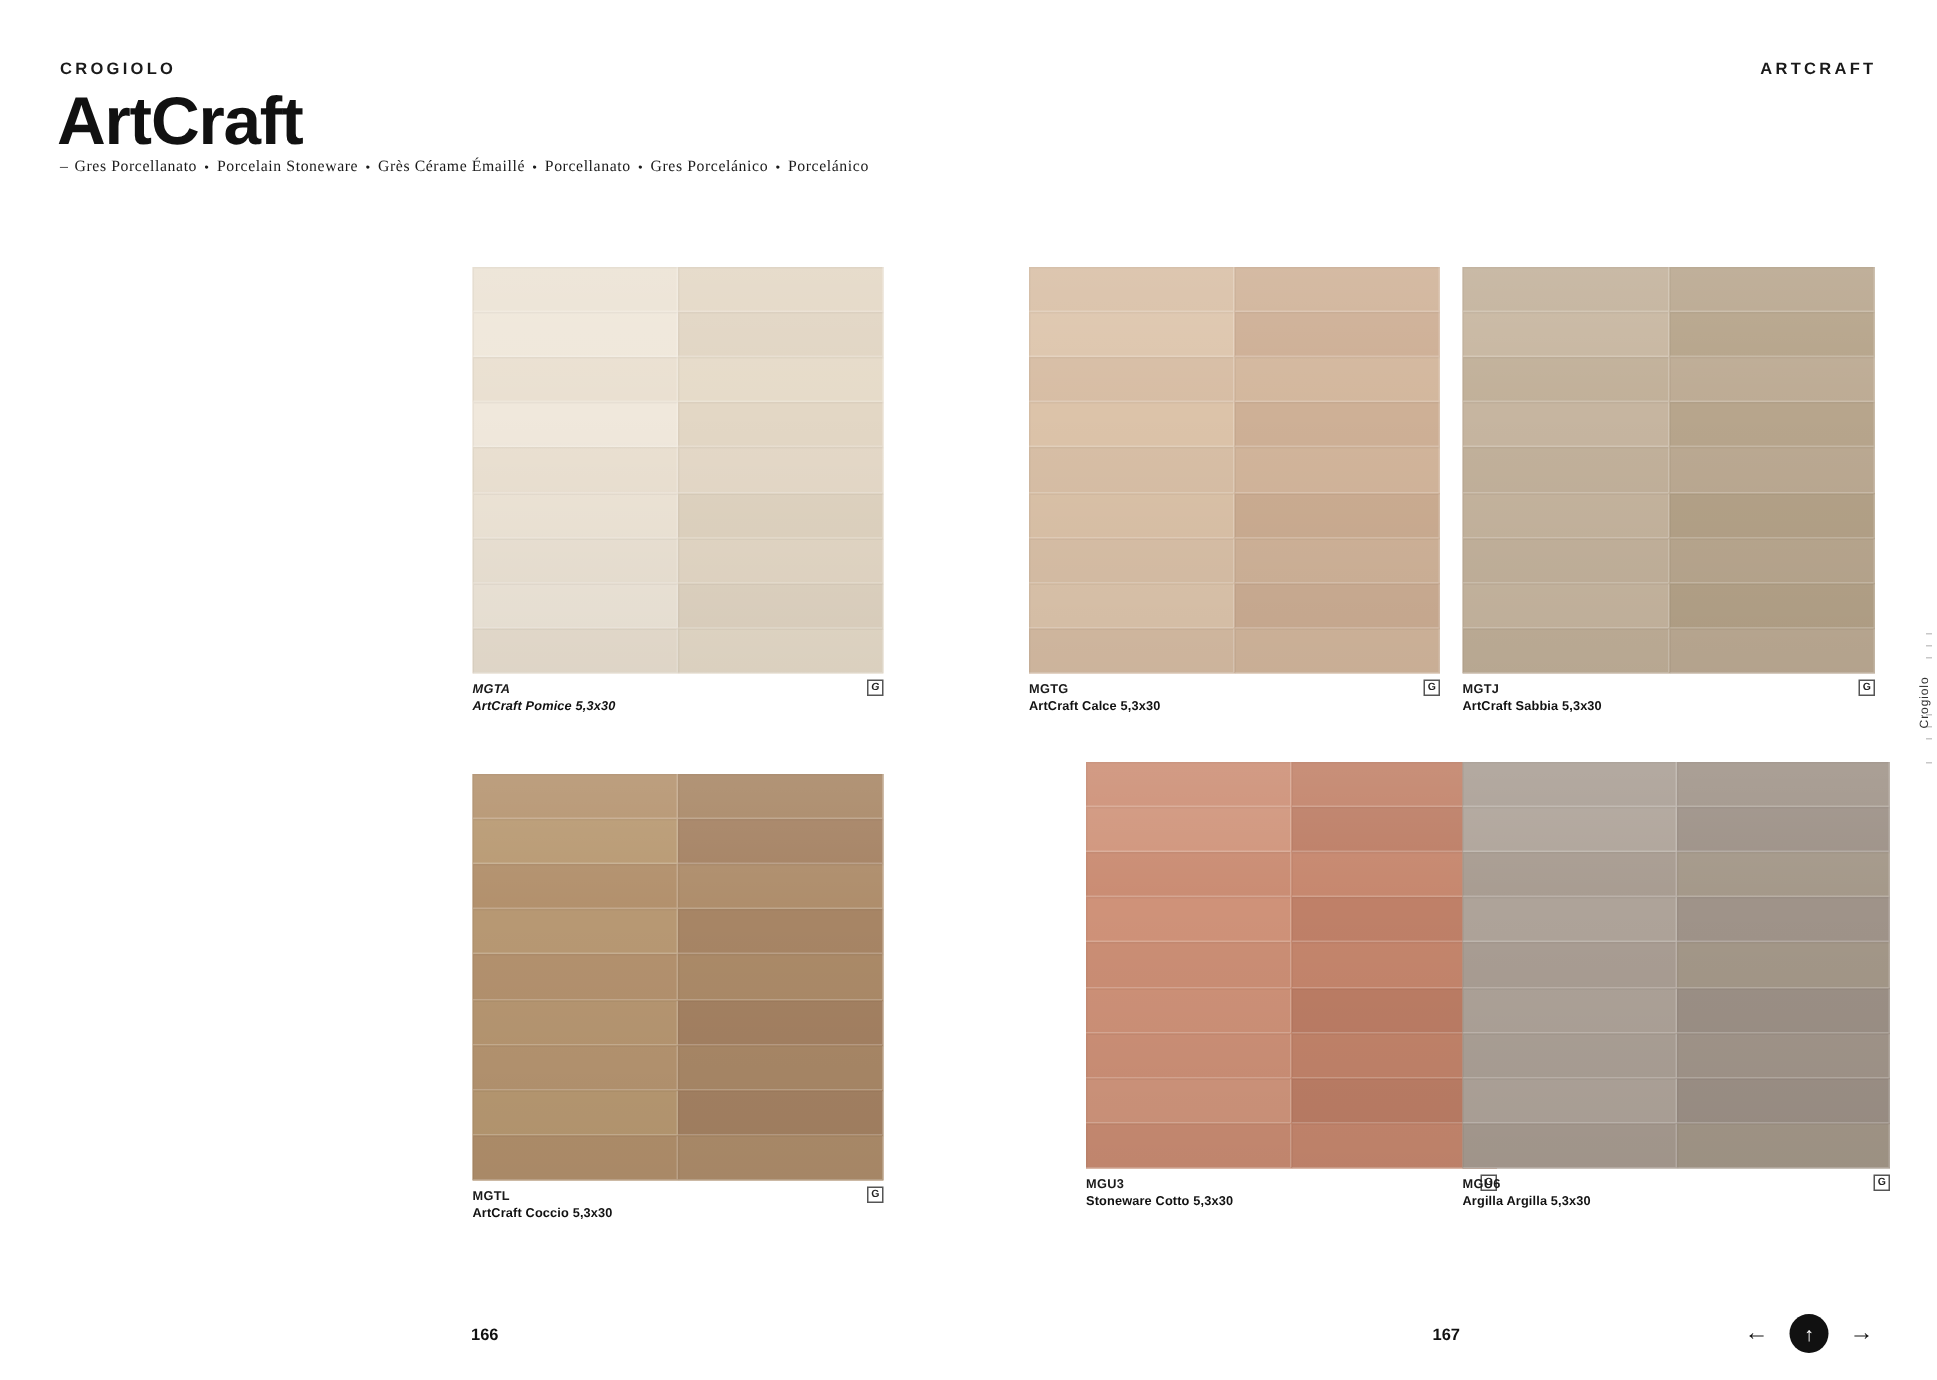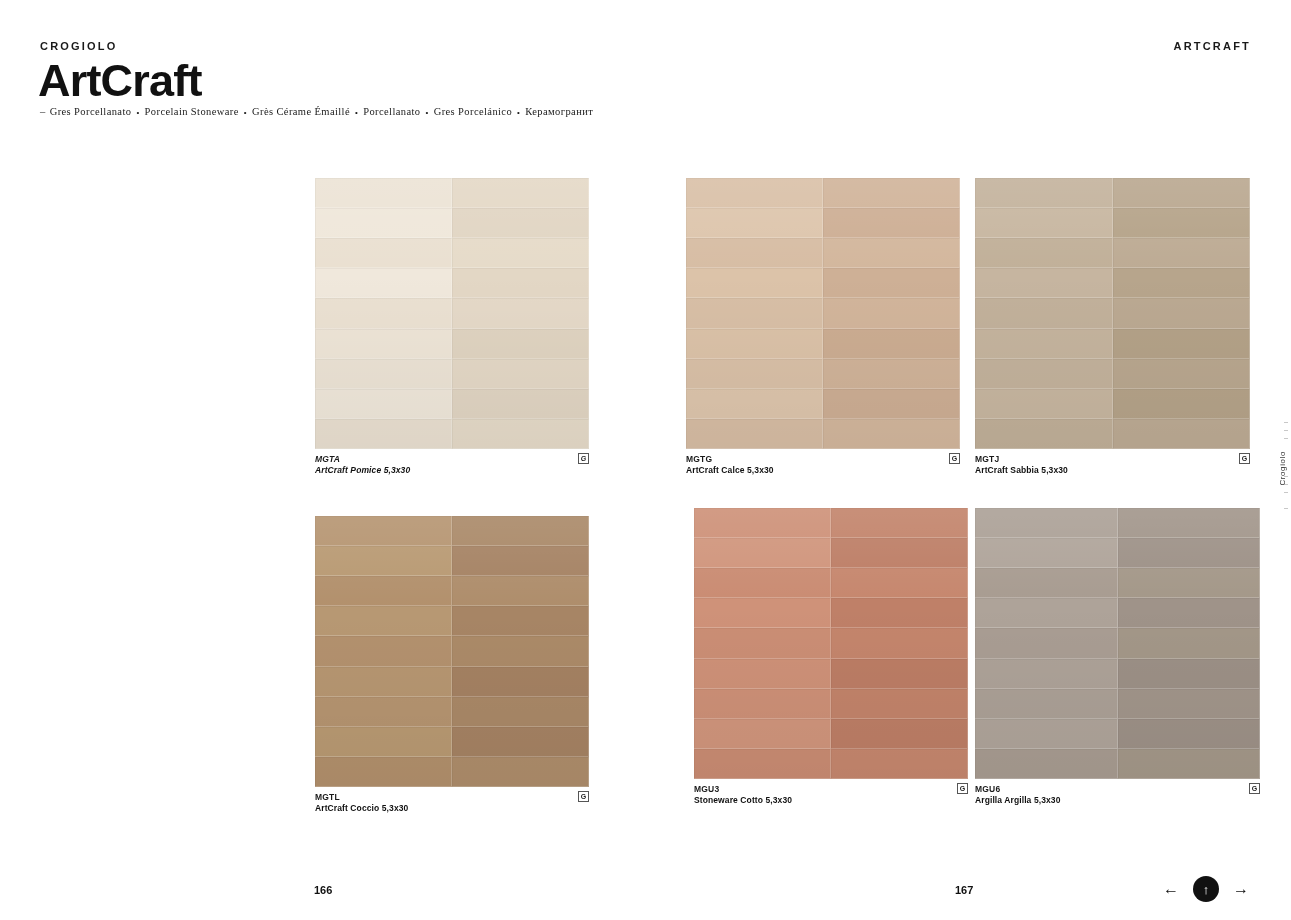--- a/index.html
+++ b/index.html
@@ -205,21 +205,21 @@
     cursor: pointer;
   }
 </style>
 </head>
 <body>
 
 <div class="collection-label">CROGIOLO</div>
 <div class="brand-label">ARTCRAFT</div>
 <div class="series-title">ArtCraft</div>
 <div class="subtitle">
-  <span class="dash">–</span><span id="subtitle-parts"><span>Gres Porcellanato</span><span class="sep">•</span><span>Porcelain Stoneware</span><span class="sep">•</span><span>Grès Cérame Émaillé</span><span class="sep">•</span><span>Porcellanato</span><span class="sep">•</span><span>Gres Porcelánico</span><span class="sep">•</span><span>Керамогранит</span></span>
+  <span class="dash">–</span><span id="subtitle-parts"><span>Gres Porcellanato</span><span class="sep">•</span><span>Porcelain Stoneware</span><span class="sep">•</span><span>Grès Cérame Émaillé</span><span class="sep">•</span><span>Porcellanato</span><span class="sep">•</span><span>Gres Porcelánico</span><span class="sep">•</span><span>Porcelánico</span></span>
 </div>
 
 <div class="grid">
     <div class="product" style="left: 315px; top: 8px; width: 274px; height: 309px; font-style: italic;">
       <div class="swatch" style="height: 271px; background: rgb(232, 221, 205);">
         <div class="tile-grid" style="grid-template-columns: repeat(2, 1fr); grid-template-rows: repeat(9, 1fr);">
           <div class="tile" style="background: rgb(236, 227, 213);"></div>
           <div class="tile" style="background: rgb(228, 216, 198);"></div>
           <div class="tile" style="background: rgb(239, 231, 218);"></div>
           <div class="tile" style="background: rgb(225, 213, 195);"></div>
@@ -329,21 +329,21 @@
           <div class="tile" style="background: rgb(174, 141, 107);"></div>
         </div>
         <div style="position: absolute; inset: 0px; background: linear-gradient(rgba(255, 255, 255, 0.1), rgba(0, 0, 0, 0) 35%, rgba(0, 0, 0, 0.05) 100%);"></div>
       </div>
       <div class="caption" style="top: 271px;">
         <div class="code">MGTL</div>
         <div class="name">ArtCraft Coccio 5,3x30</div>
         <div class="badge">G</div>
       </div>
     </div>
-    <div class="product" style="left: 694px; top: 338px; width: 274px; height: 309px;">
+    <div class="product" style="left: 724px; top: 338px; width: 274px; height: 309px;">
       <div class="swatch" style="height: 271px; background: rgb(200, 138, 112);">
         <div class="tile-grid" style="grid-template-columns: repeat(2, 1fr); grid-template-rows: repeat(9, 1fr);">
           <div class="tile" style="background: rgb(205, 144, 119);"></div>
           <div class="tile" style="background: rgb(194, 131, 106);"></div>
           <div class="tile" style="background: rgb(208, 149, 124);"></div>
           <div class="tile" style="background: rgb(189, 126, 102);"></div>
           <div class="tile" style="background: rgb(202, 140, 115);"></div>
           <div class="tile" style="background: rgb(198, 135, 110);"></div>
           <div class="tile" style="background: rgb(207, 146, 121);"></div>
           <div class="tile" style="background: rgb(191, 128, 104);"></div>

